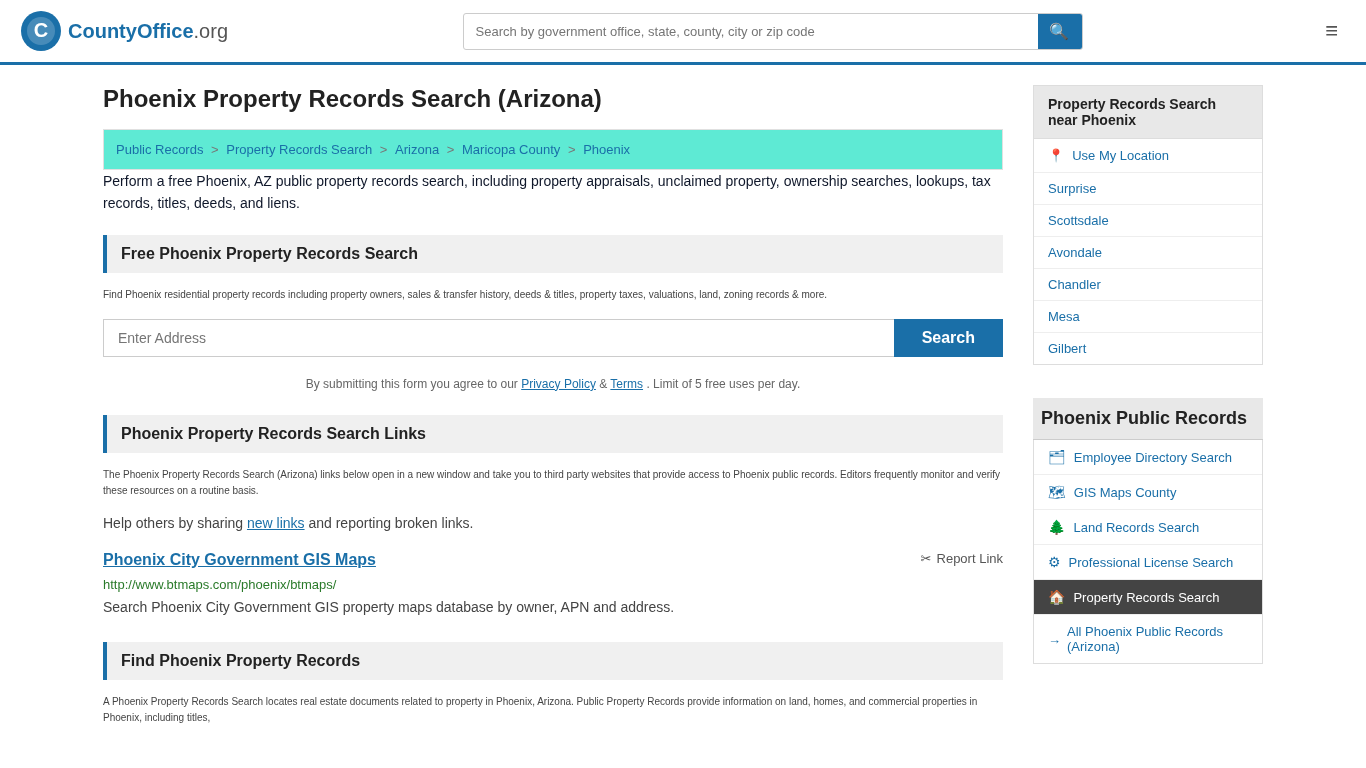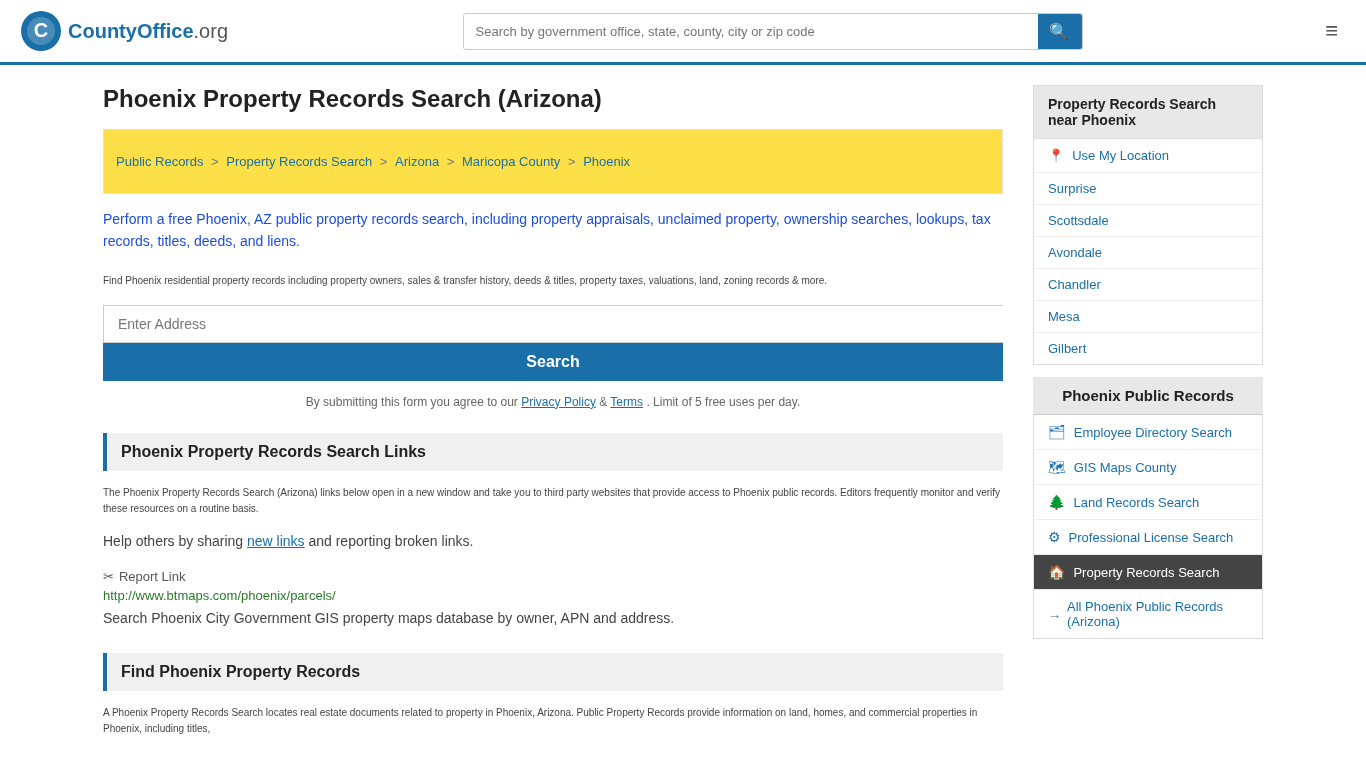--- a/index.html
+++ b/index.html
@@ -76,36 +76,35 @@
     }
 
     
     .page-title {
       font-size: 24px;
       font-weight: bold;
       color: #222;
       margin-bottom: 16px;
     }
     .breadcrumb {
-      background: #fde047;
-      padding: 24px 12px;
+      background: #5eead4;
+      padding: 12px 12px;
       border: 1px solid #e0e0e0;
       font-size: 13px;
       color: #555;
-      margin-bottom: 14px;
     }
     .breadcrumb a {
       color: #1a6fa8;
       text-decoration: none;
     }
     .breadcrumb span { color: #777; margin: 0 4px; }
 
     .intro-text {
       font-size: 14px;
-      color: #1d4ed8;
+      color: #0f172a;
       line-height: 1.6;
       margin-bottom: 20px;
     }
 
     .section-header {
       background: #f0f0f0;
       border-left: 4px solid #1a6fa8;
       padding: 10px 14px;
       font-size: 16px;
       font-weight: bold;
@@ -115,22 +114,21 @@
 
     .section-text {
       font-size: 10px;
       color: #444;
       line-height: 1.6;
       margin-bottom: 16px;
     }
 
     .search-form {
       display: flex;
-      margin-bottom: 14px;
-      flex-direction: column;
+      margin-bottom: 20px;
     }
     .search-form input {
       flex: 1;
       padding: 10px 14px;
       border: 1px solid #ccc;
       border-right: none;
       outline: none;
       font-size: 14px;
       color: #555;
     }
@@ -200,32 +198,31 @@
       color: #444;
       margin-bottom: 20px;
     }
     .new-links-text a {
       color: #1a6fa8;
       text-decoration: underline;
     }
 
     
     .sidebar-section {
-      margin-bottom: 12px;
+      margin-bottom: 33px;
       border-radius: 20px;
     }
     .sidebar-section-header {
       background: #e8e8e8;
       padding: 10px 8px;
-      font-size: 15px;
+      font-size: 18px;
       font-weight: bold;
       color: #222;
       margin-bottom: 0;
       border-bottom: 1px solid #ccc;
-      text-align: center;
     }
     .sidebar-section-body {
       border: 1px solid #ddd;
       border-top: none;
     }
     .sidebar-item {
       padding: 9px 14px;
       border-bottom: 1px solid #eee;
       display: flex;
       align-items: center;
@@ -331,20 +328,21 @@
       <a href="#">Arizona</a>
       <span> &gt; </span>
       <a href="#">Maricopa County</a>
       <span> &gt; </span>
       <a href="#">Phoenix</a>
     </div>
 
     <p class="intro-text">Perform a free Phoenix, AZ public property records search, including property appraisals, unclaimed property, ownership searches, lookups, tax records, titles, deeds, and liens.</p>
 
     <div class="section-block">
+      <div class="section-header">Free Phoenix Property Records Search</div>
       <p class="section-text">Find Phoenix residential property records including property owners, sales &amp; transfer history, deeds &amp; titles, property taxes, valuations, land, zoning records &amp; more.</p>
       <div class="search-form">
         <input type="text" placeholder="Enter Address" style="">
         <button>Search</button>
       </div>
       <p class="form-disclaimer">
         <span>By submitting this form you agree to our</span>
         <a href="#">Privacy Policy</a>
         <span> &amp; </span>
         <a href="#">Terms</a>
@@ -355,26 +353,27 @@
     <div class="section-block">
       <div class="section-header">Phoenix Property Records Search Links</div>
       <p class="section-text">The Phoenix Property Records Search (Arizona) links below open in a new window and take you to third party websites that provide access to Phoenix public records. Editors frequently monitor and verify these resources on a routine basis.</p>
       <p class="new-links-text">
         <span>Help others by sharing</span>
         <a href="#">new links</a>
         <span>and reporting broken links.</span>
       </p>
 
       <div class="link-item-header">
+        <a class="link-item-title">Phoenix City Government GIS Maps</a>
         <button class="report-link-btn">
           <span>✂</span>
           <span>Report Link</span>
         </button>
       </div>
-      <div class="link-item-url">http://www.btmaps.com/phoenix/parcels/</div>
+      <div class="link-item-url">http://www.btmaps.com/phoenix/btmaps/</div>
       <div class="link-item-desc">Search Phoenix City Government GIS property maps database by owner, APN and address.</div>
     </div>
 
     <div class="section-block">
       <div class="section-header">Find Phoenix Property Records</div>
       <p class="section-text">A Phoenix Property Records Search locates real estate documents related to property in Phoenix, Arizona. Public Property Records provide information on land, homes, and commercial properties in Phoenix, including titles,</p>
     </div>
 
   </main>
 

